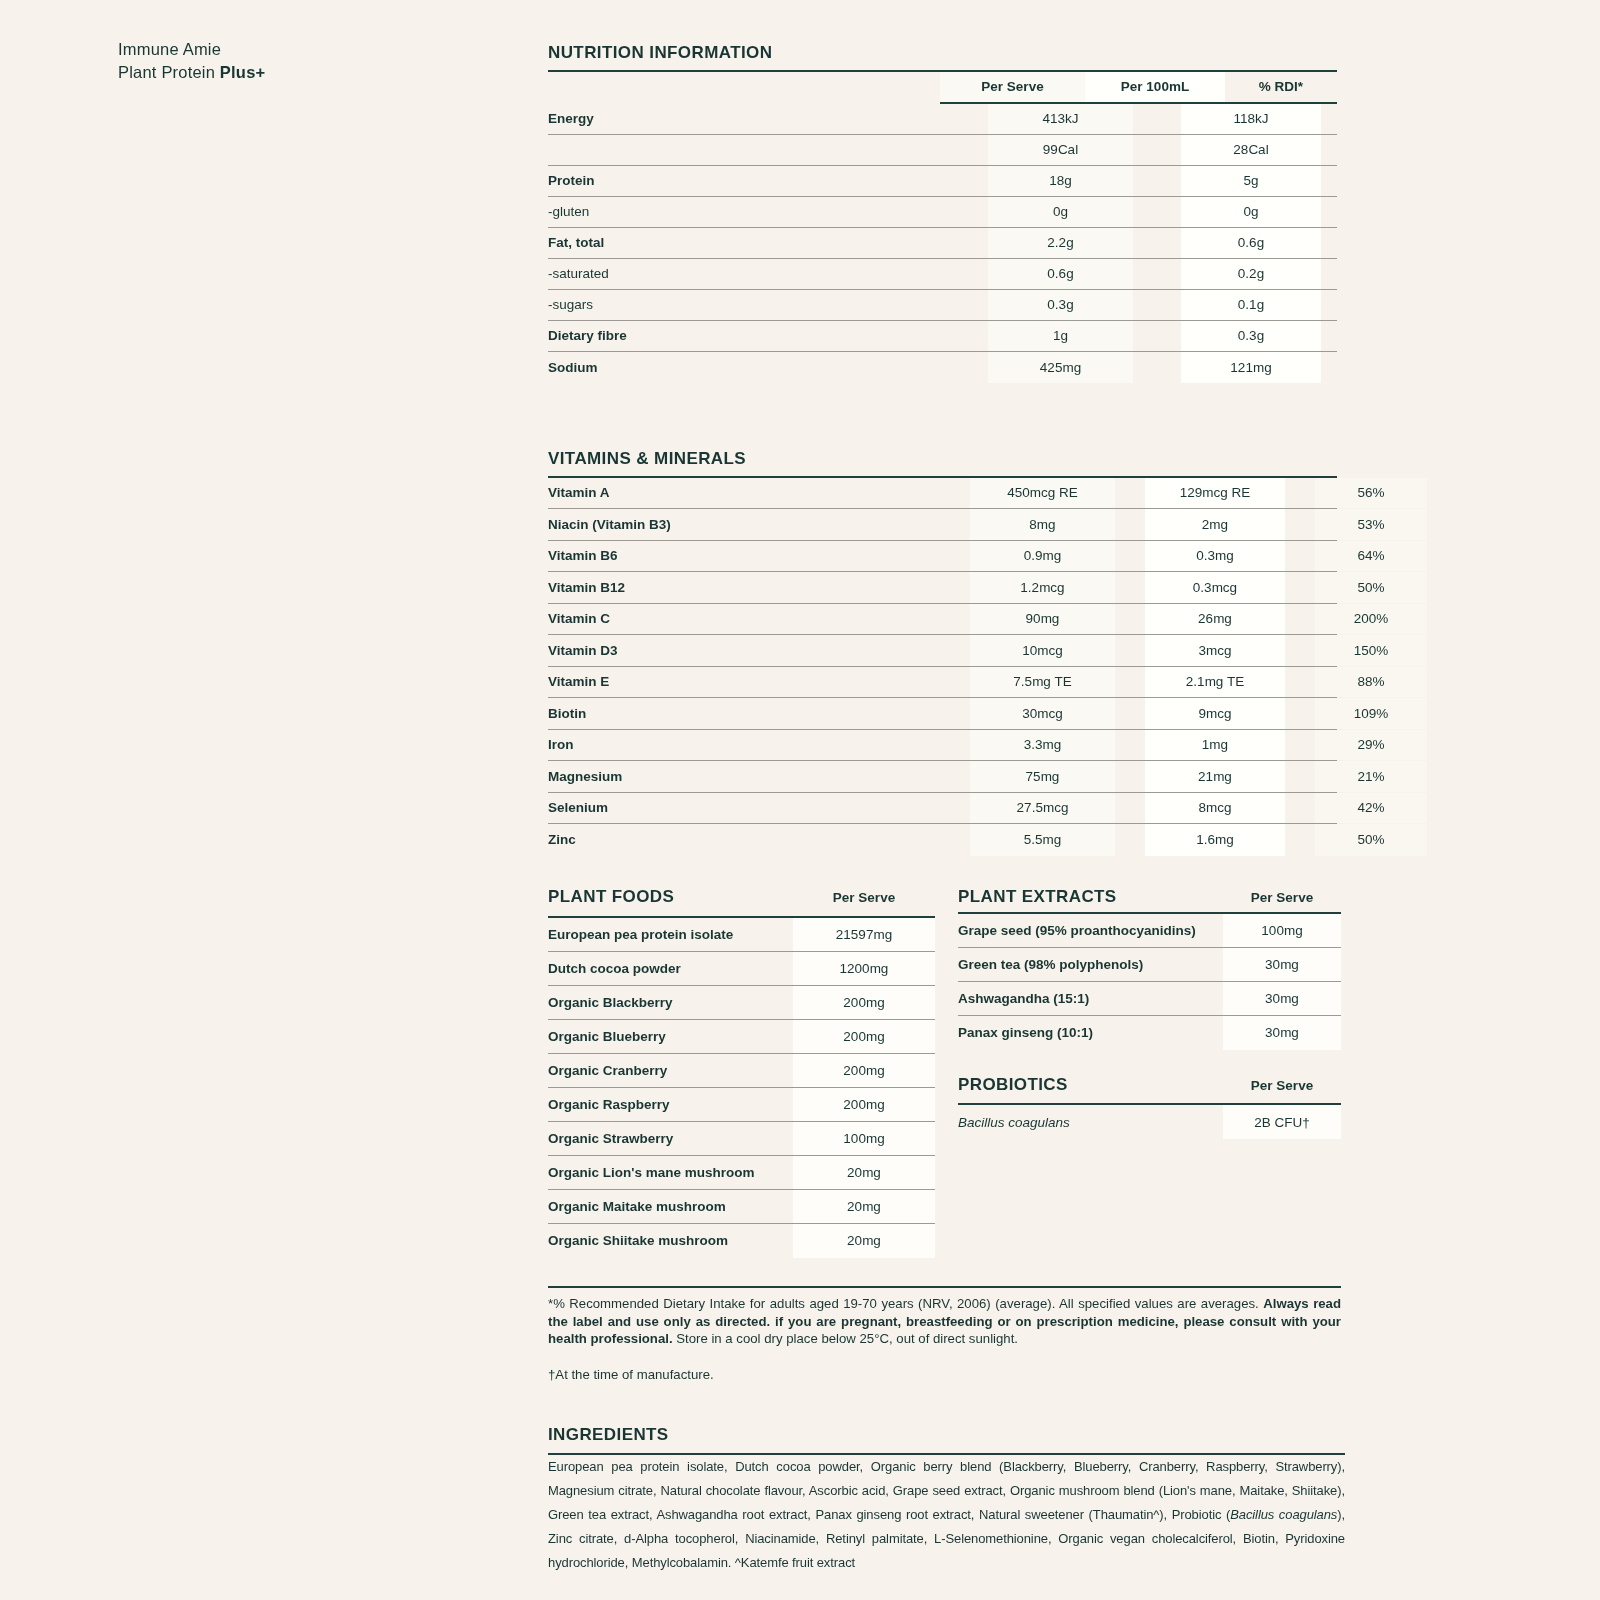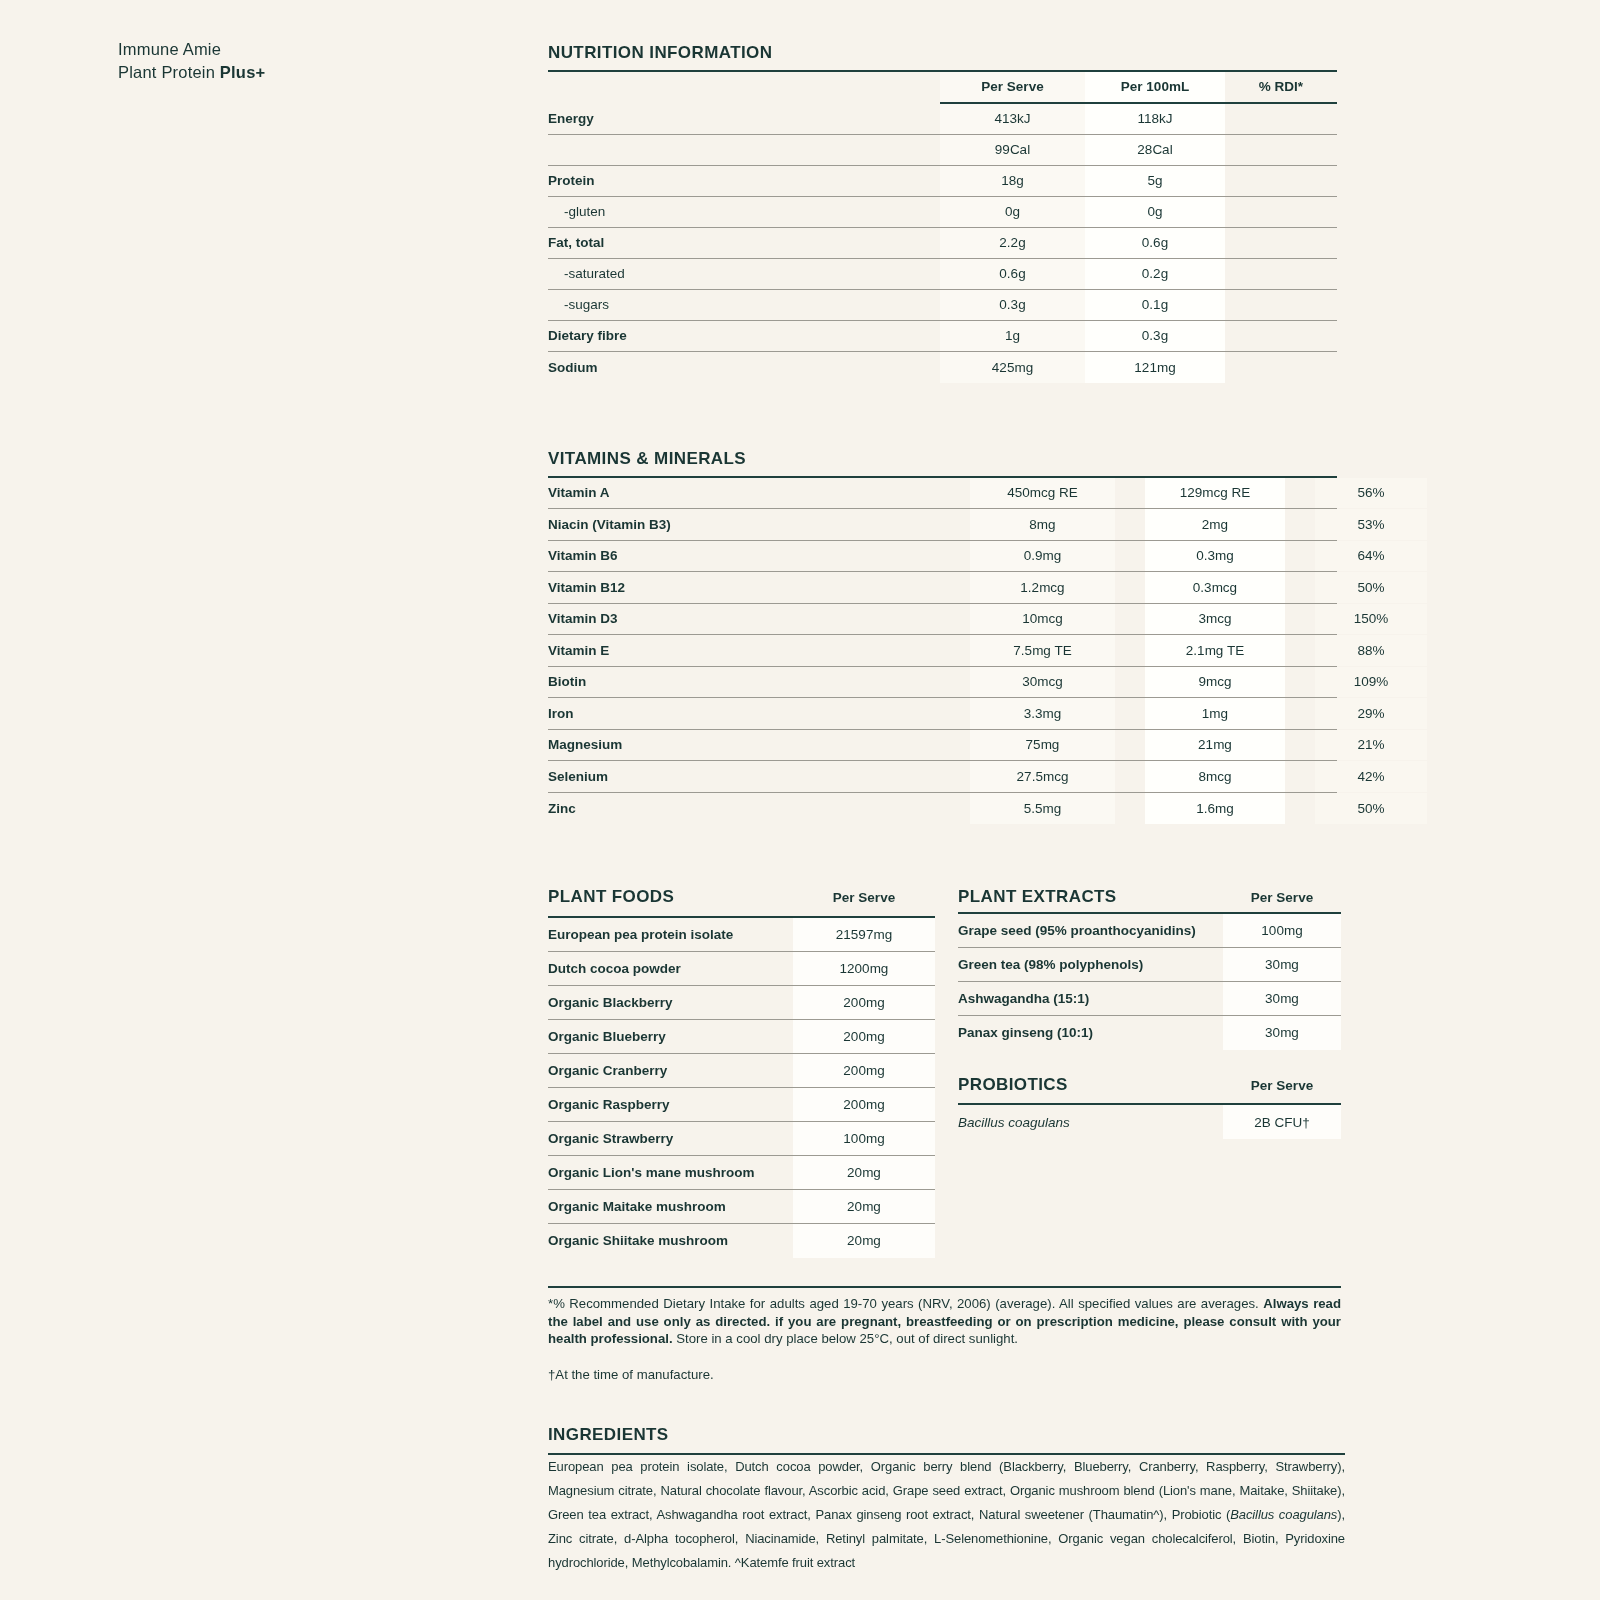--- a/index.html
+++ b/index.html
@@ -34,27 +34,27 @@
   }
   .sec-title{font-size:17px;font-weight:bold;letter-spacing:.4px;line-height:1.1;}
   .colhead{font-size:13.5px;font-weight:bold;}
 
   
   .bigtable{position:absolute;left:548px;width:789px;}
   .grid4{display:grid;grid-template-columns:392px 145px 140px 112px;align-items:center;}
   .nt-headrow{height:32px;}
   .nt-headrow .cell{height:100%;display:flex;align-items:center;justify-content:center;}
   .nt-headrow .c-serve,.nt-headrow .c-100,.nt-headrow .c-rdi{border-bottom:2.5px solid var(--rule-dark);}
-  .nrow{height:31px;border-bottom:1.5px solid var(--rule-gray);}
+  .nrow{height:31px;border-bottom:1.5px solid var(--rule-gray);gap:48px;}
   .vrow{height:31.5px;border-bottom:1.5px solid var(--rule-gray);gap:30px;}
   .repeat-host > .nrow:last-child,
   .repeat-host > .vrow:last-child,
   .repeat-host > .srow:last-child{border-bottom:none;}
   .c-label{font-weight:bold;padding-right:8px;}
-  .c-label.sub{font-weight:normal;margin-left:16px;}
+  .c-label.sub{font-weight:normal;}
   .cell{height:100%;display:flex;align-items:center;justify-content:center;text-align:center;}
   .c-serve{background:var(--band-serve);}
   .c-100{background:var(--band-100);}
   .vit .c-rdi{background:var(--band-rdi);}
 
   
   .smalltable{width:100%;}
   .pf{position:absolute;left:548px;top:888px;width:387px;}
   .rightcol{position:absolute;left:958px;top:888px;width:383px;}
   .grid2-left{display:grid;grid-template-columns:245px 142px;align-items:center;}
@@ -201,20 +201,26 @@
           <div class="cell c-rdi">64%</div>
         </div>
 
         <div class="grid4 vrow">
           <div class="c-label">Vitamin B12</div>
           <div class="cell c-serve">1.2mcg</div>
           <div class="cell c-100">0.3mcg</div>
           <div class="cell c-rdi">50%</div>
         </div>
 
+        <div class="grid4 vrow">
+          <div class="c-label">Vitamin C</div>
+          <div class="cell c-serve">90mg</div>
+          <div class="cell c-100">26mg</div>
+          <div class="cell c-rdi">200%</div>
+        </div>
 
         <div class="grid4 vrow">
           <div class="c-label">Vitamin D3</div>
           <div class="cell c-serve">10mcg</div>
           <div class="cell c-100">3mcg</div>
           <div class="cell c-rdi">150%</div>
         </div>
 
         <div class="grid4 vrow">
           <div class="c-label">Vitamin E</div>

